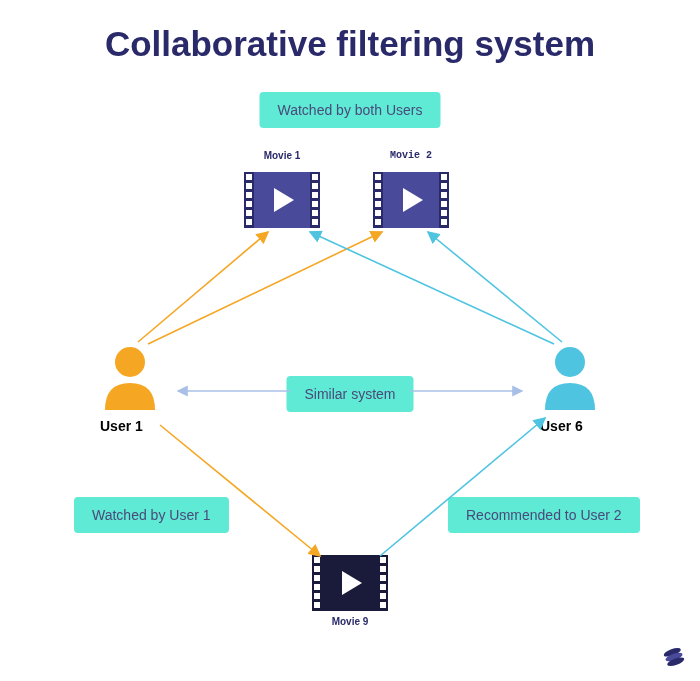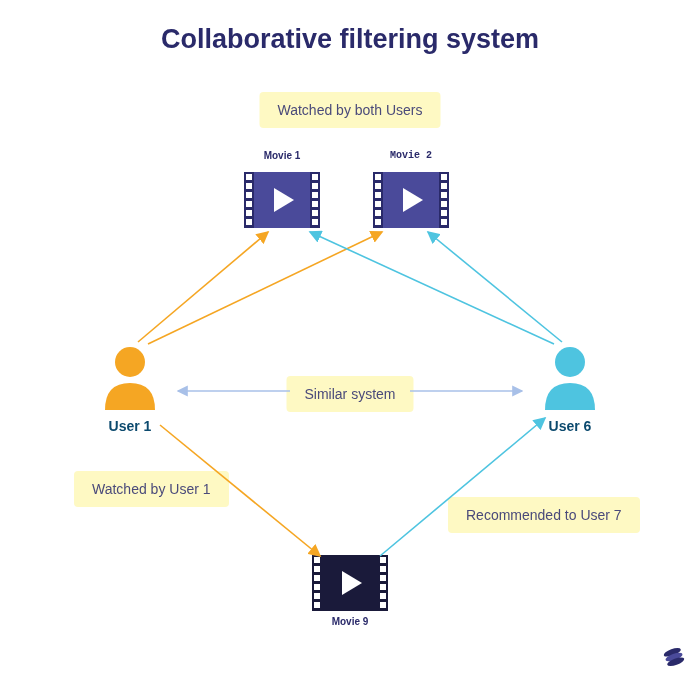--- a/index.html
+++ b/index.html
@@ -11,36 +11,36 @@
     font-family: -apple-system, BlinkMacSystemFont, "Segoe UI", Arial, sans-serif;
     position: relative;
     overflow: hidden;
   }
   .title {
     position: absolute;
     top: 24px;
     left: 0;
     right: 0;
     text-align: center;
-    font-size: 27px;
+    font-size: 35px;
     font-weight: 600;
     color: #2a2a6a;
   }
   .badge {
     position: absolute;
-    background: #fef9c3;
+    background: #5eead4;
     color: #4a4a7a;
     font-size: 14px;
     padding: 10px 18px;
     border-radius: 4px;
     white-space: nowrap;
   }
   .badge-watched-both { top: 92px; left: 50%; transform: translateX(-50%); }
   .badge-similar { top: 376px; left: 50%; transform: translateX(-50%); }
-  .badge-watched-u1 { top: 471px; left: 74px; }
+  .badge-watched-u1 { top: 497px; left: 74px; }
   .badge-rec-u2 { top: 497px; left: 448px; }
 
   .movie-label {
     position: absolute;
     font-size: 10px;
     font-weight: 600;
     color: #2a2a6a;
     text-align: center;
     width: 90px;
   }
@@ -62,22 +62,22 @@
     width: 60px;
     height: 65px;
   }
   .user1 { top: 345px; left: 100px; }
   .user2 { top: 345px; left: 540px; }
 
   .user-label {
     position: absolute;
     font-size: 14px;
     font-weight: 600;
-    color: #0c4a6e;
-    text-align: center;
+    color: #000000;
+    text-align: left;
     width: 60px;
   }
   .user1-label { top: 418px; left: 100px; }
   .user2-label { top: 418px; left: 540px; }
 
   svg.arrows {
     position: absolute;
     top: 0; left: 0;
     width: 700px;
     height: 681px;
@@ -92,21 +92,21 @@
   }
 </style>
 </head>
 <body>
 
 <div class="title">Collaborative filtering system</div>
 
 <div class="badge badge-watched-both">Watched by both Users</div>
 <div class="badge badge-similar">Similar system</div>
 <div class="badge badge-watched-u1">Watched by User 1</div>
-<div class="badge badge-rec-u2">Recommended to User 7</div>
+<div class="badge badge-rec-u2">Recommended to User 2</div>
 
 <div class="movie-label movie1-label">Movie 1</div>
 <div class="movie-label movie2-label">Movie 2</div>
 <div class="movie-label movie3-label">Movie 9</div>
 
 <svg class="film film1" viewBox="0 0 76 56">
   <rect x="0" y="0" width="76" height="56" fill="#4a4a9a"></rect>
   <rect x="0" y="0" width="10" height="56" fill="#2a2a6a"></rect>
   <rect x="66" y="0" width="10" height="56" fill="#2a2a6a"></rect>
   <rect x="2" y="2" width="6" height="6" fill="#fff"></rect>

